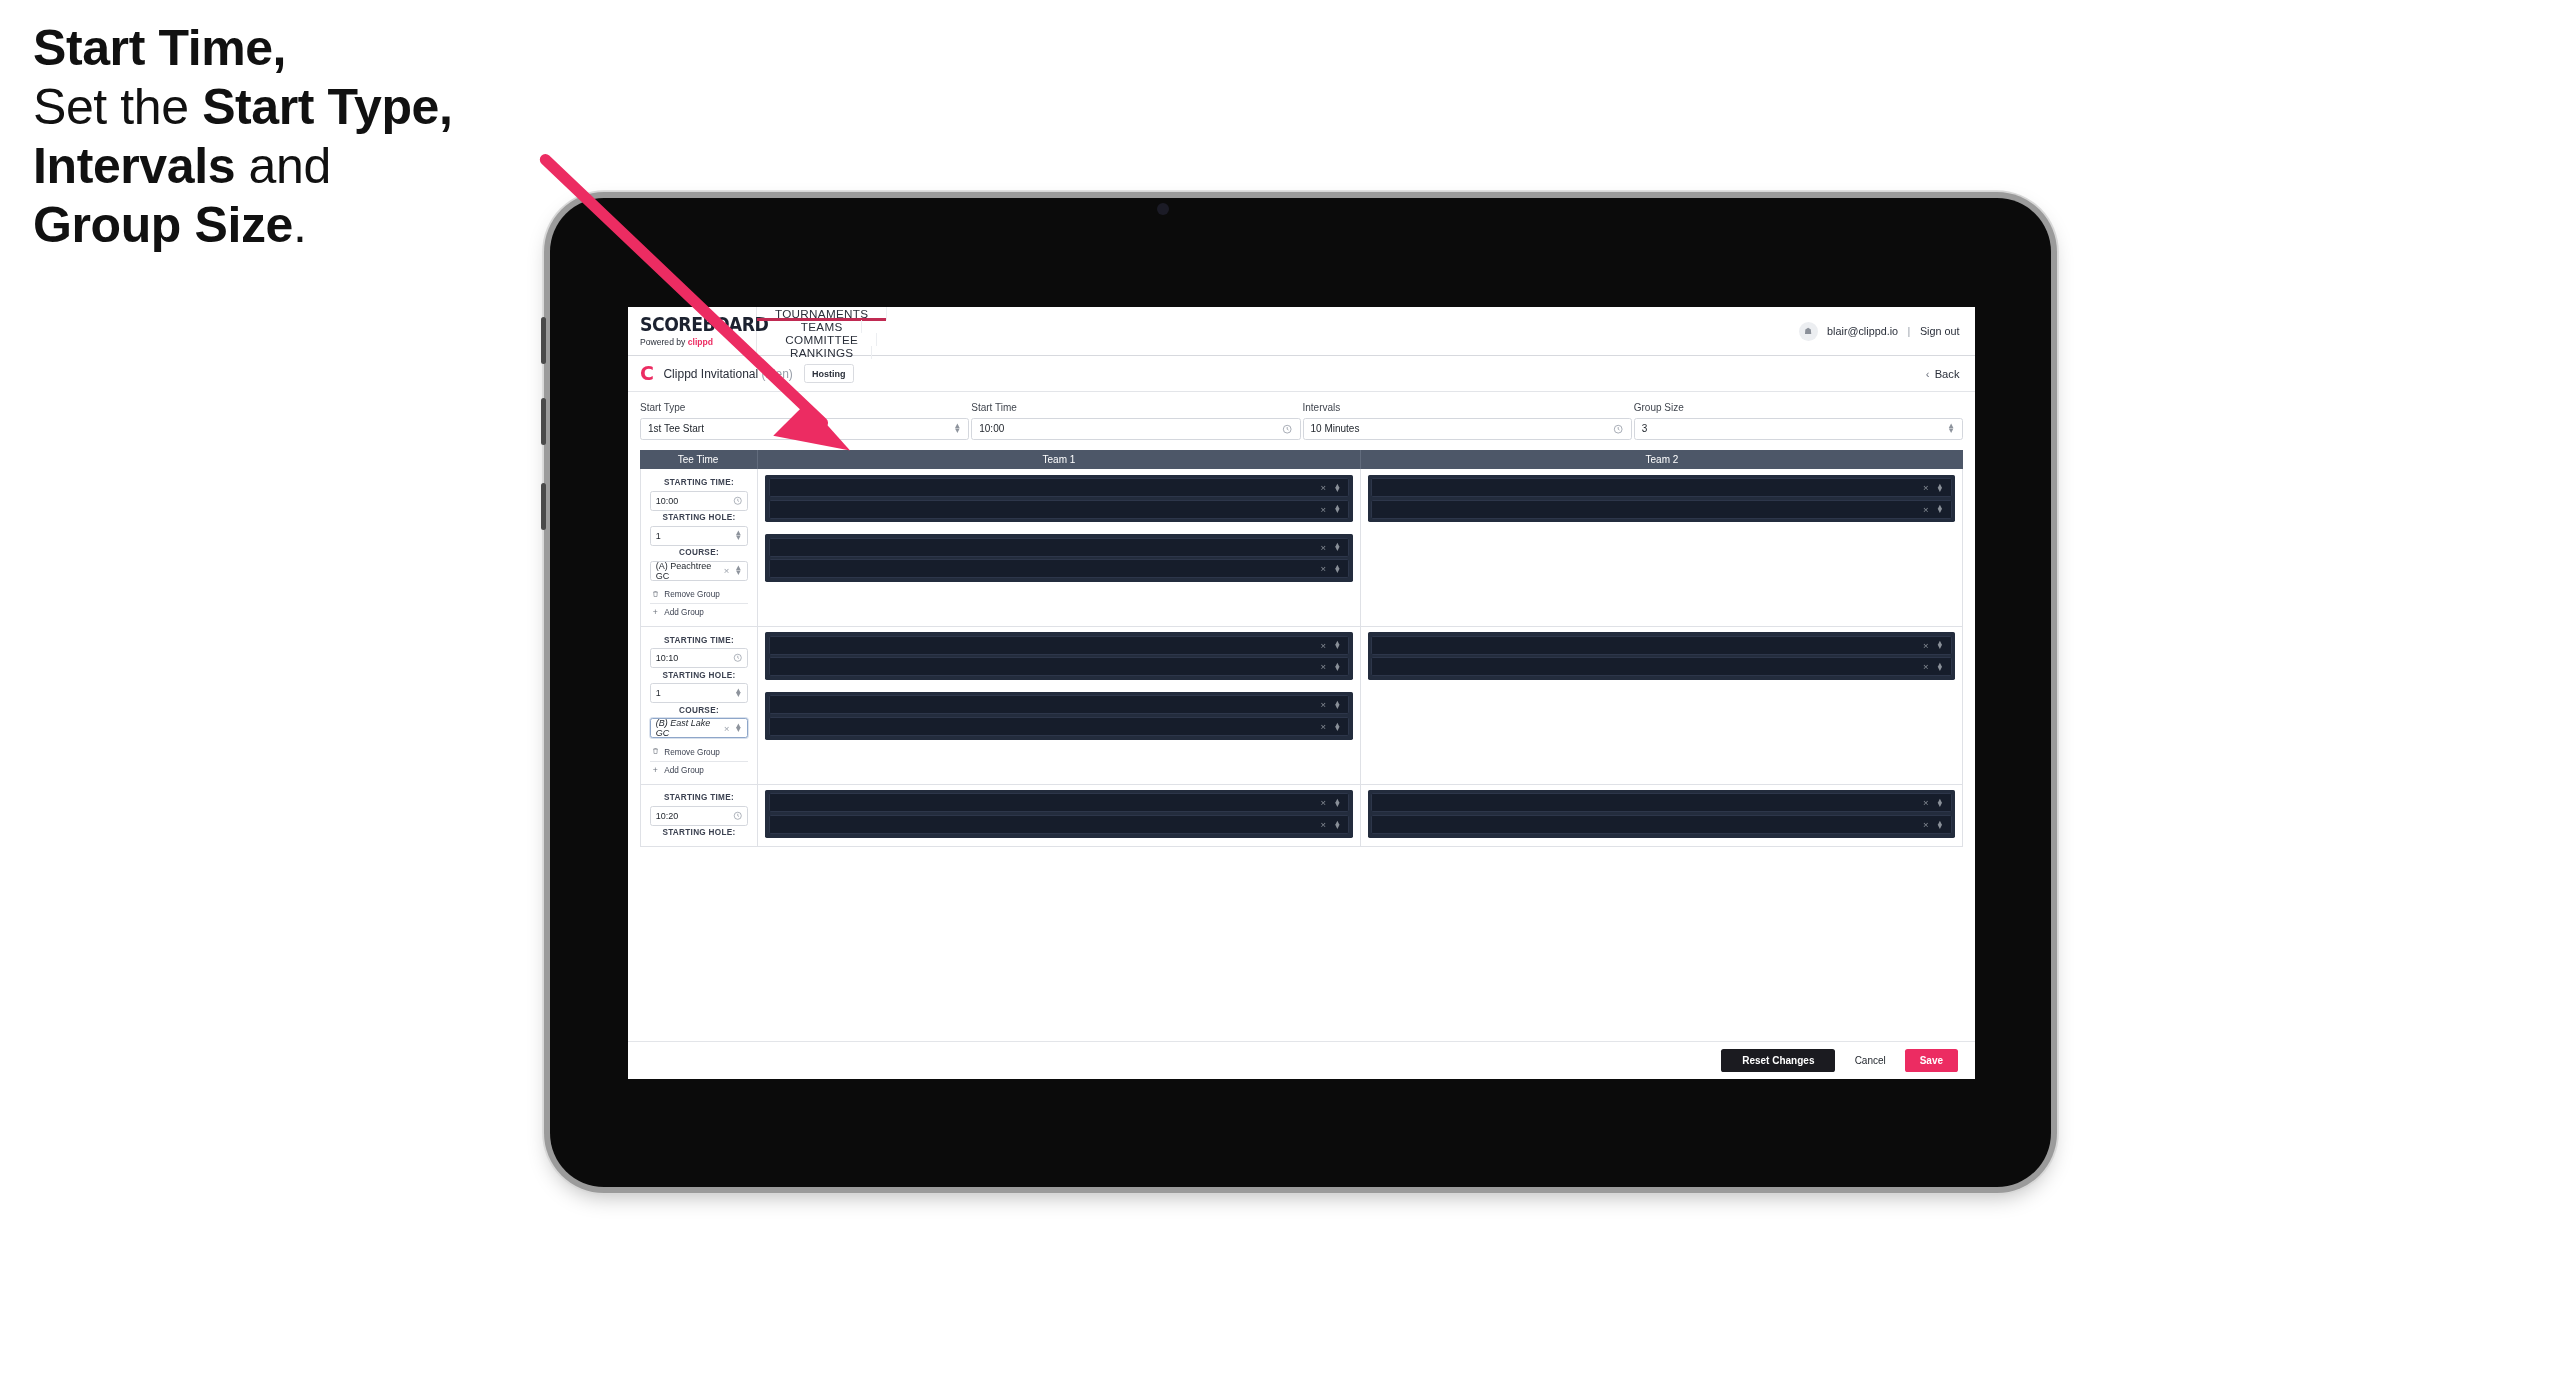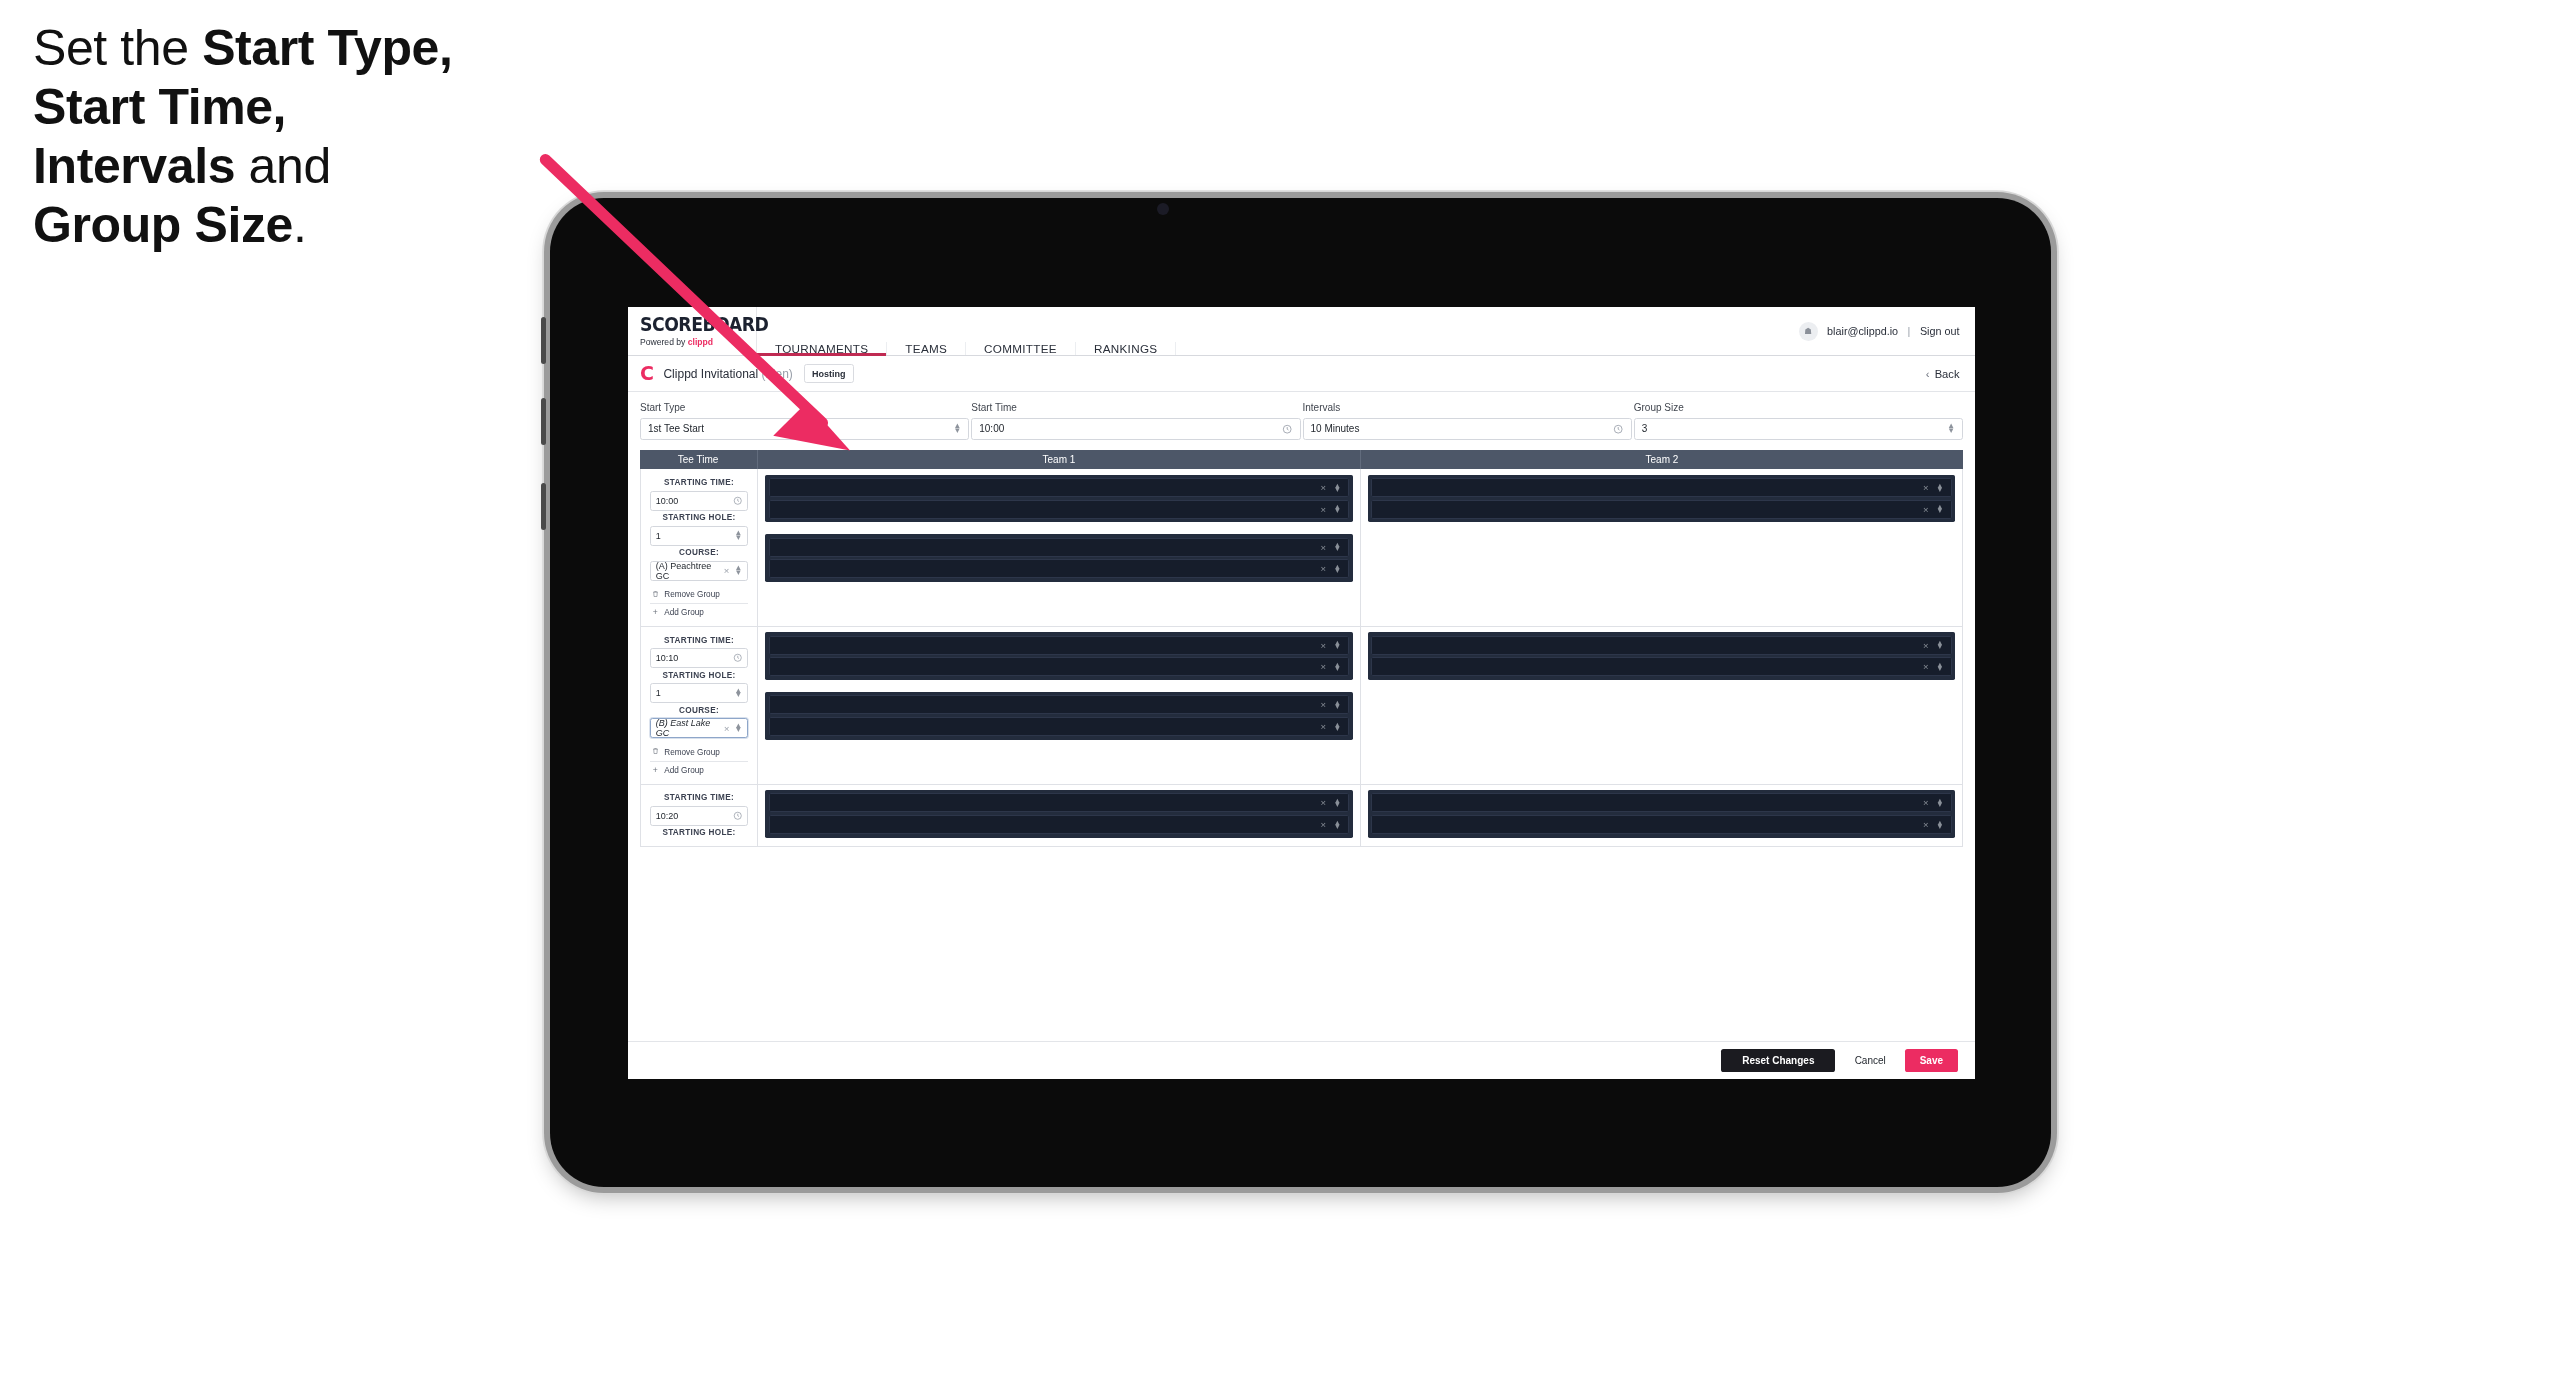--- a/index.html
+++ b/index.html
@@ -60,21 +60,21 @@
   }
   .logo-main {
     font-family: "DejaVu Sans", sans-serif;
     font-weight: 700; font-size: 17.3px; letter-spacing: -0.5px;
     color: #1c2230; line-height: 1;
     transform: scaleY(1.12); transform-origin: left center;
   }
   .logo-sub { font-size: 8.6px; color: #2a2f3a; margin-top: 4.3px; line-height:1; }
   .logo-sub .pink { color: #ec2c62; font-weight: 700; }
 
-  .navtabs { display: flex; align-items: flex-end; }
+  .navtabs { display: flex; align-items: center; flex-direction: column; }
   .navtab {
     display: flex; align-items: center; padding: 0 18px;
     font-size: 11.7px; color: #2a2f3a; letter-spacing: 0.3px;
     border-right: 0.9px solid #eceef1; position: relative; cursor: pointer;
   }
   .navtab.active::after {
     content: ""; position: absolute; left: 0; right: 0; bottom: -0.9px;
     height: 2.6px; background: #c02a52;
   }
   .topbar-right {
@@ -193,24 +193,24 @@
   .btn-reset { background: #1b1b20; color: #fff; padding: 6px 21px; font-weight:600; }
   .btn-cancel { background: transparent; color: #23282f; padding: 6px 5.2px; }
   .btn-save { background: #ec2c62; color: #fff; padding: 6px 14.7px; font-weight:600; }
 </style>
 </head>
 <body>
 
 <div class="stage">
 
   <div class="caption">
+    <div><span class="b">Start Time,</span></div>
     <div>
       <span class="n">Set the </span><span class="b">Start Type,</span>
     </div>
-    <div><span class="b">Start Time,</span></div>
     <div>
       <span class="b">Intervals</span><span class="n"> and</span>
     </div>
     <div>
       <span class="b">Group Size</span><span class="n">.</span>
     </div>
   </div>
 
   <div class="tablet">
     <div class="cam"></div>

